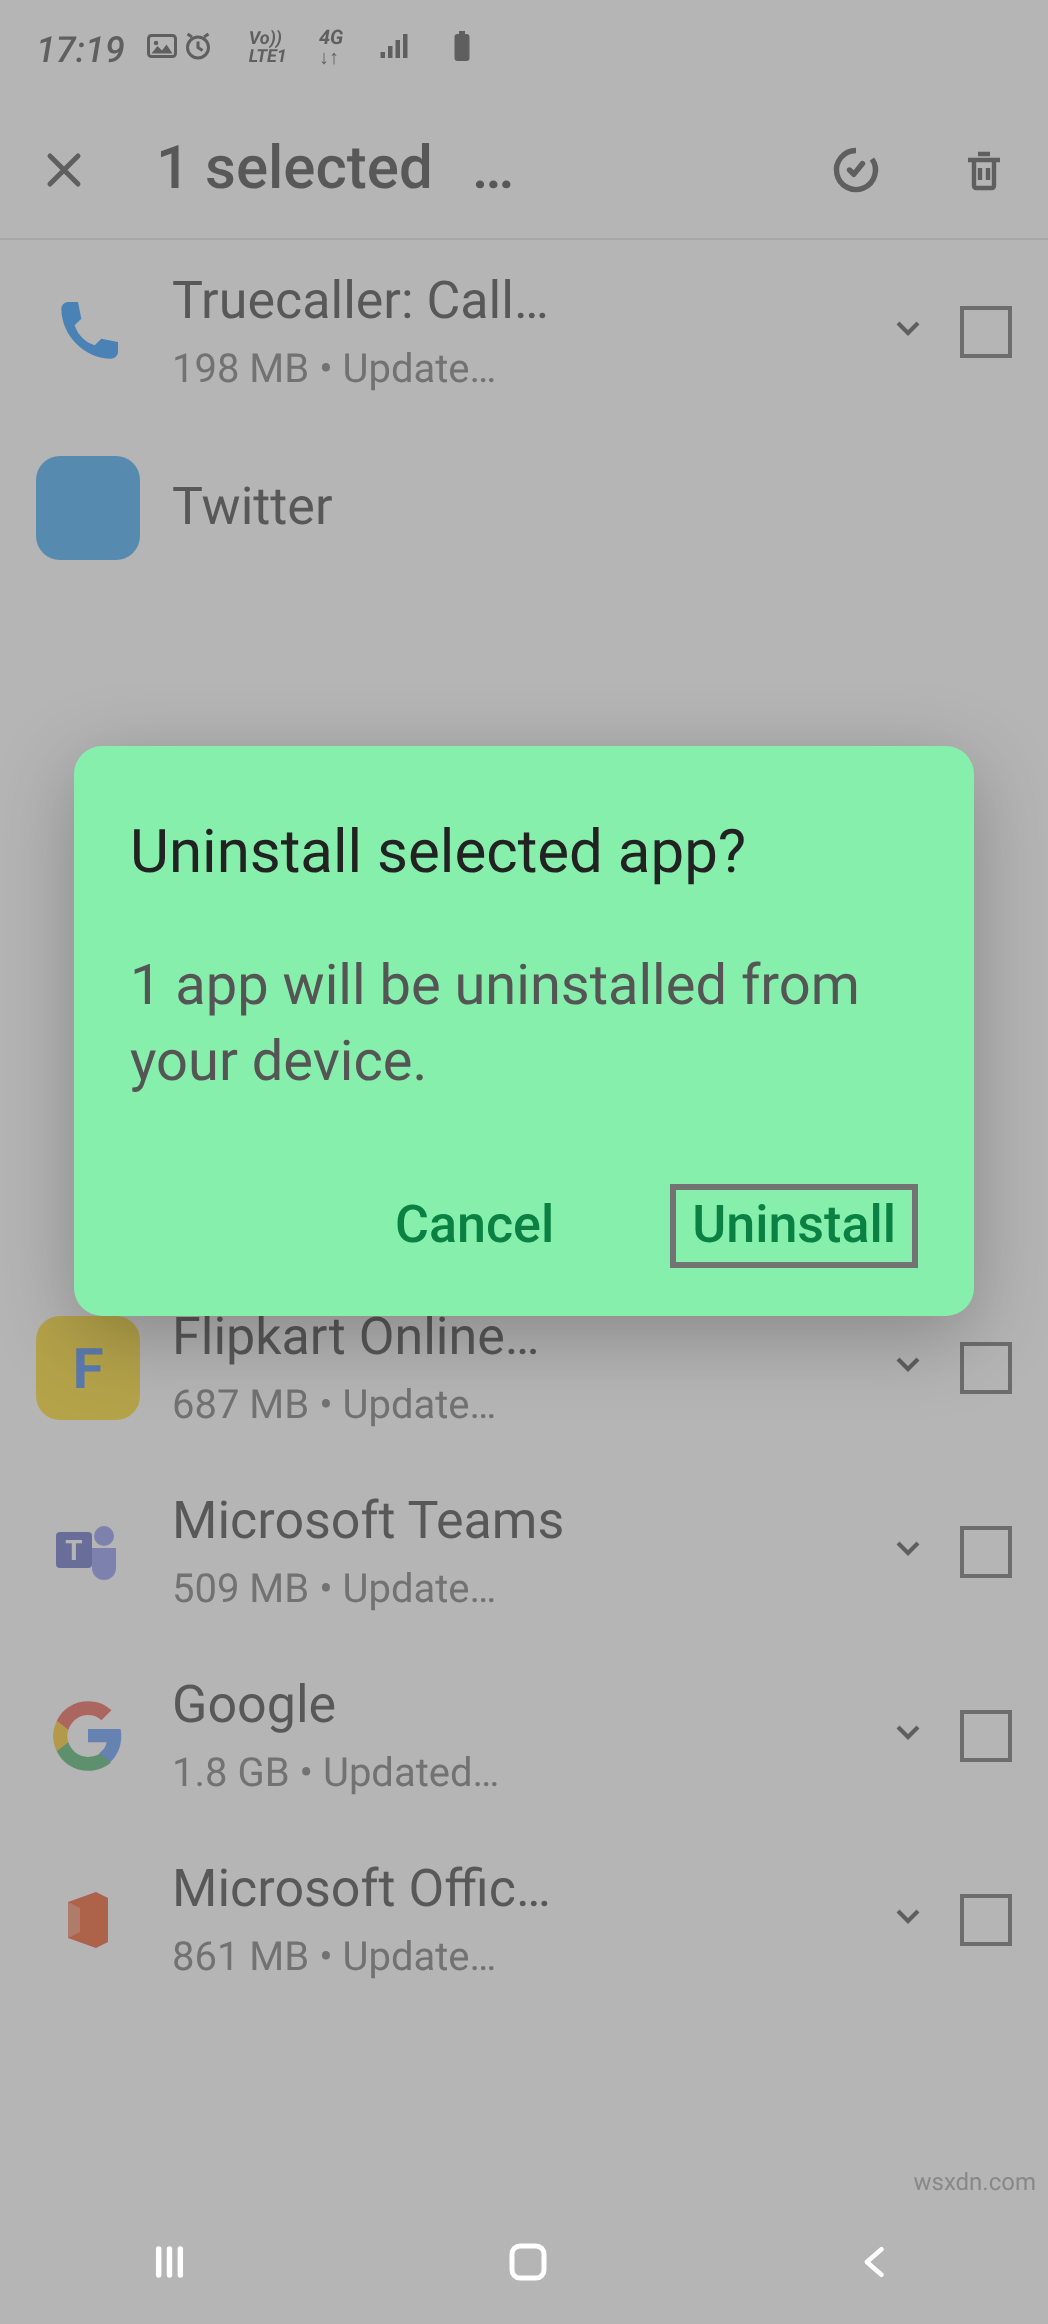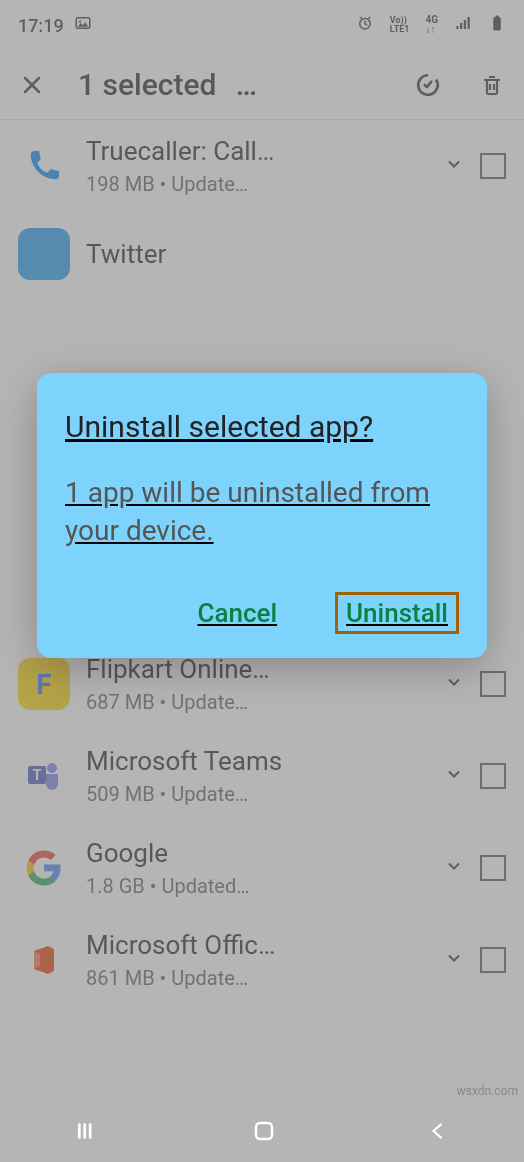--- a/index.html
+++ b/index.html
@@ -1,20 +1,20 @@
 <!DOCTYPE html>
 <html><head>
   <meta charset="utf-8">
   <style>
     * { margin: 0; padding: 0; box-sizing: border-box; font-family: Roboto, -apple-system, BlinkMacSystemFont, sans-serif; }
     html, body { width: 524px; height: 1162px; overflow: hidden; background: #fff; position: relative; }
 
     .status-bar {
-      height: 50px; display: flex; align-items: center; justify-content: space-between;
-      padding: 0 18px; font-size: 18px; font-weight: 500; color: #333;
+      height: 50px; display: flex; align-items: center; justify-content: flex-start;
+      padding: 0 18px; font-size: 18px; font-weight: 500; color: #333; font-style: italic;
     }
     .status-left { display: flex; align-items: center; gap: 10px; }
     .status-right { display: flex; align-items: center; gap: 16px; }
     .mini-icon { width: 18px; height: 18px; display:inline-block; }
 
     .header {
       height: 70px; display: flex; align-items: center; padding: 0 14px; gap: 28px;
       border-bottom: 1px solid #ddd;
     }
     .header-title { font-size: 30px; font-weight: 500; flex: 1; color:#222;}
@@ -28,29 +28,28 @@
     .app-text { flex: 1; min-width:0; }
     .app-name { font-size: 26px; color:#222; white-space:nowrap; overflow:hidden; text-overflow:ellipsis;}
     .app-sub { font-size: 20px; color:#5f5f5f; white-space:nowrap; overflow:hidden; text-overflow:ellipsis; margin-top:6px;}
     .chev { color:#333; }
     .checkbox { width: 26px; height: 26px; border: 2.5px solid #555; }
 
     .scrim { position:absolute; inset:0; background: rgba(128,128,128,0.58); }
 
     .dialog {
       position:absolute; left:37px; right:37px; top:373px;
-      background:#7dd3fc; border-radius:14px; padding: 34px 28px 24px;
+      background:#86efac; border-radius:14px; padding: 34px 28px 24px;
       box-shadow: 0 10px 40px rgba(0,0,0,0.25);
-      text-decoration: underline;
     }
     .dialog-title { font-size: 30px; color:#222; line-height:1.3; font-weight:400; }
     .dialog-msg { font-size: 28px; color:#555; margin-top:28px; line-height:1.35; }
     .dialog-actions { margin-top:42px; display:flex; justify-content:flex-end; gap:48px;align-items:center; }
     .dlg-btn { color:#0b8043; font-size:26px; font-weight:500; padding:6px 10px; }
-    .highlight-box { border: 3px solid #a16207; padding:3px 8px; }
+    .highlight-box { border: 3px solid #737373; padding:3px 8px; }
 
     .navbar { position:absolute; bottom:0; left:0; right:0; height:58px; display:flex; justify-content:space-around; align-items:center; }
     .nav-item { color:#fff; }
 
     .watermark { position:absolute; right:6px; bottom:64px; font-size:12px; color:#888; }
   </style>
 </head>
 <body>
 
 <div class="status-bar">

